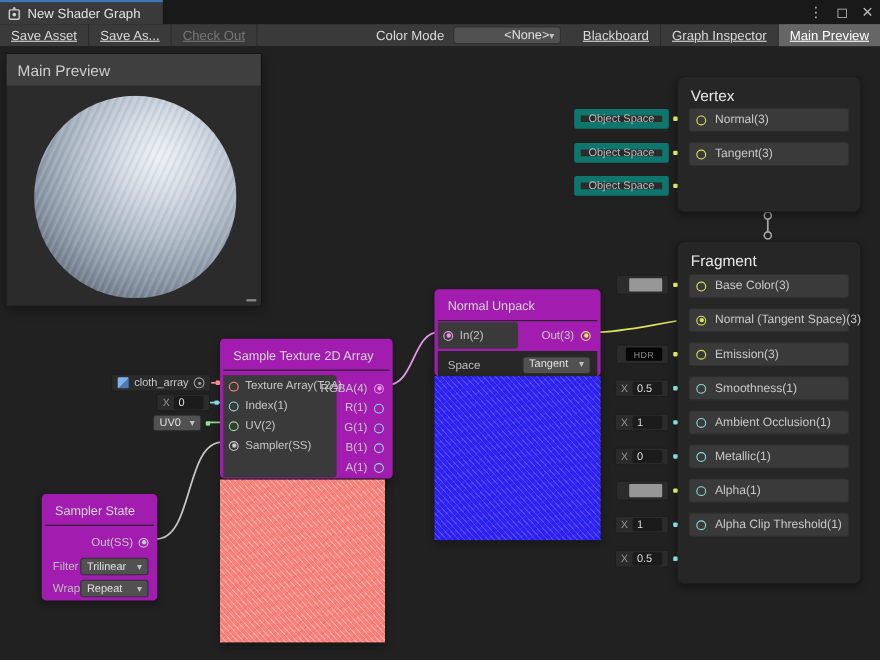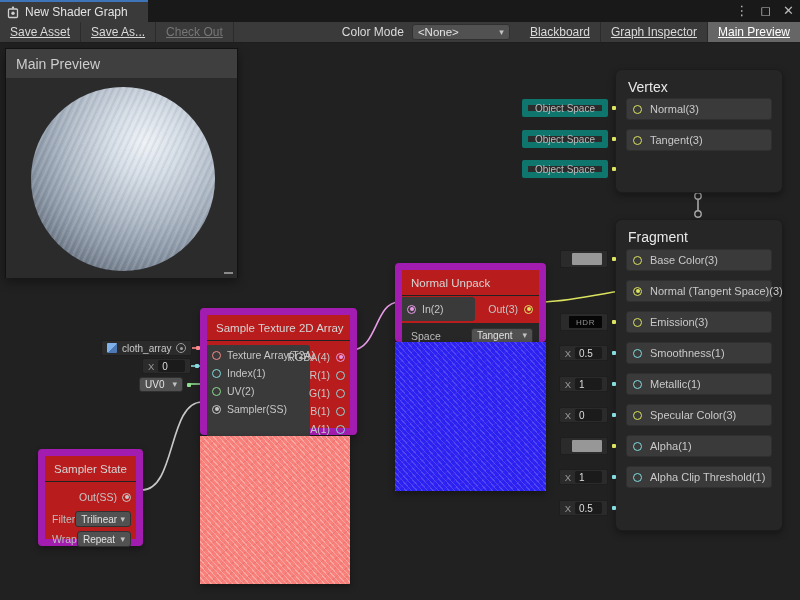--- a/index.html
+++ b/index.html
@@ -14,21 +14,21 @@
   .win-controls span { cursor:default; line-height:22px; }
 
   .toolbar { position:absolute; top:22px; left:0; width:800px; height:21px; background:#3A3A3A;
     border-bottom:1px solid #1E1E1E; display:flex; align-items:stretch; font-size:12px; color:#DADADA; }
   .tbtn { padding:0 10px; display:flex; align-items:center; border-right:1px solid #2B2B2B; white-space:nowrap;text-decoration:underline; }
   .tbtn.disabled { color:#767676; }
   .tbtn.active { background:#666666; color:#FFFFFF; border-right:none; }
   .cm-group { margin-left:auto; display:flex; align-items:center; gap:8px; padding-right:10px; }
   .dropdown { background:#515151; border:1px solid #303030; border-radius:3px; color:#E2E2E2;
     display:flex; align-items:center; justify-content:space-between; padding:0 5px; }
-  .tb-dd { width:98px; height:16px; font-size:11.5px; }
+  .tb-dd { width:98px; height:16px; font-size:11.5px;justify-content:flex-end; }
   .dd-arrow { color:#C2C2C2; font-size:9px; line-height:1; }
 
   .canvas { position:absolute; top:43px; left:0; width:800px; height:557px; background:#212121; }
   .wires { position:absolute; left:0; top:0; width:800px; height:557px; pointer-events:none; }
   .wires path, .wires line { fill:none; stroke-width:1.6px; }
   .w-vec3 { stroke:var(--port_vec3); } .w-vec4 { stroke:var(--port_vec4); }
   .w-float { stroke:var(--port_float); } .w-vec2 { stroke:var(--port_vec2); }
   .w-tex { stroke:var(--port_texture); } .w-ss { stroke:var(--port_sampler); }
   .conn { stroke:var(--wire_connector); fill:#212121; stroke-width:1.4px; }
   .connl { stroke:var(--wire_connector); stroke-width:2px; }
@@ -39,21 +39,21 @@
   .preview-header { height:29px; background:#3F3F3F; color:#CDCDCD; font-size:14px;
     display:flex; align-items:center; padding-left:10px; }
   .preview-body { position:relative; height:200px; overflow:hidden; background:#2B2B2B; }
   .sphere { position:absolute; left:25px; top:9px; width:184px; height:184px; border-radius:50%;
     background:
       repeating-linear-gradient(115deg, rgba(255,255,255,.10) 0 1.5px, rgba(20,25,40,.06) 3px 4.5px, transparent 4.5px 6px),
       radial-gradient(circle at 62% 30%, #EEF2F7 0%, #D5DDE6 20%, #AFBAC7 45%, #8C98A7 65%, #6B7583 82%, #525A66 94%, #454C57 100%); }
   .preview-resize { position:absolute; right:4px; bottom:3px; width:9px; height:2px; background:#8A8A8A; }
 
   
-  .node { position:absolute; background:#b91c1c; border:7px solid #a21caf; border-radius:4px;
+  .node { position:absolute; background:#a21caf; border:3px solid #a21caf; border-radius:4px;
     box-shadow:0 3px 7px rgba(0,0,0,.35); }
   .node-title.sm { height:26px; display:flex; align-items:center; padding-left:9px;
     font-size:11.5px; color:#D6D6D6; border-bottom:1px solid #222222; white-space:nowrap; }
   .ctx { background:#262626; border-radius:7px; border:1px solid #1C1C1C; }
   .ctx-title { padding:9px 0 0 12px; font-size:14px; color:#E8E8E8; }
   .rows { position:absolute; left:10px; right:10px; display:flex; flex-direction:column; gap:9px; }
   .block-row { height:22px; background:#3A3A3A; border:1px solid #2F2F2F; border-radius:3px;
     display:flex; align-items:center; gap:8px; padding-left:6px; font-size:11px; color:#C9C9C9; white-space:nowrap; }
 
   .port { width:9px; height:9px; border-radius:50%; border:1.5px solid var(--c); flex:none; position:relative; }
@@ -251,25 +251,25 @@
       <div class="block-row">
         <span class="port t-vec3"></span>
         <span>Emission(3)</span>
       </div>
       <div class="block-row">
         <span class="port t-float"></span>
         <span>Smoothness(1)</span>
       </div>
       <div class="block-row">
         <span class="port t-float"></span>
+        <span>Ambient Occlusion(1)</span>
+      </div>
+      <div class="block-row">
+        <span class="port t-float"></span>
         <span>Metallic(1)</span>
-      </div>
-      <div class="block-row">
-        <span class="port t-vec3"></span>
-        <span>Specular Color(3)</span>
       </div>
       <div class="block-row">
         <span class="port t-float"></span>
         <span>Alpha(1)</span>
       </div>
       <div class="block-row">
         <span class="port t-float"></span>
         <span>Alpha Clip Threshold(1)</span>
       </div>
     </div>

